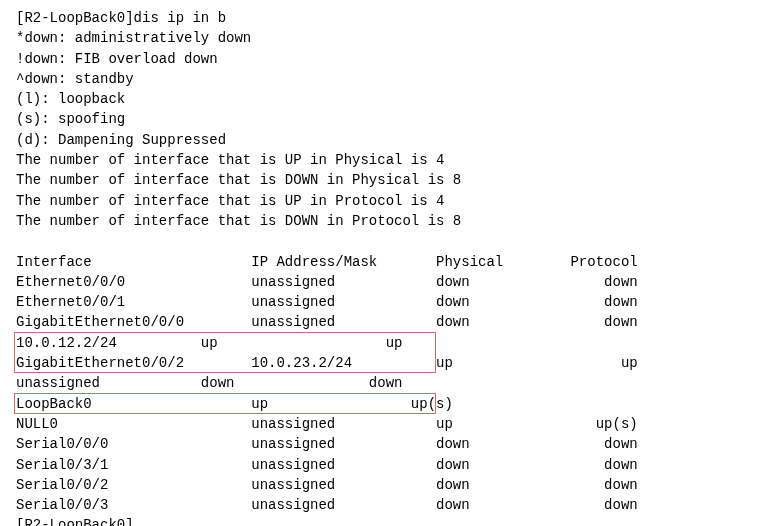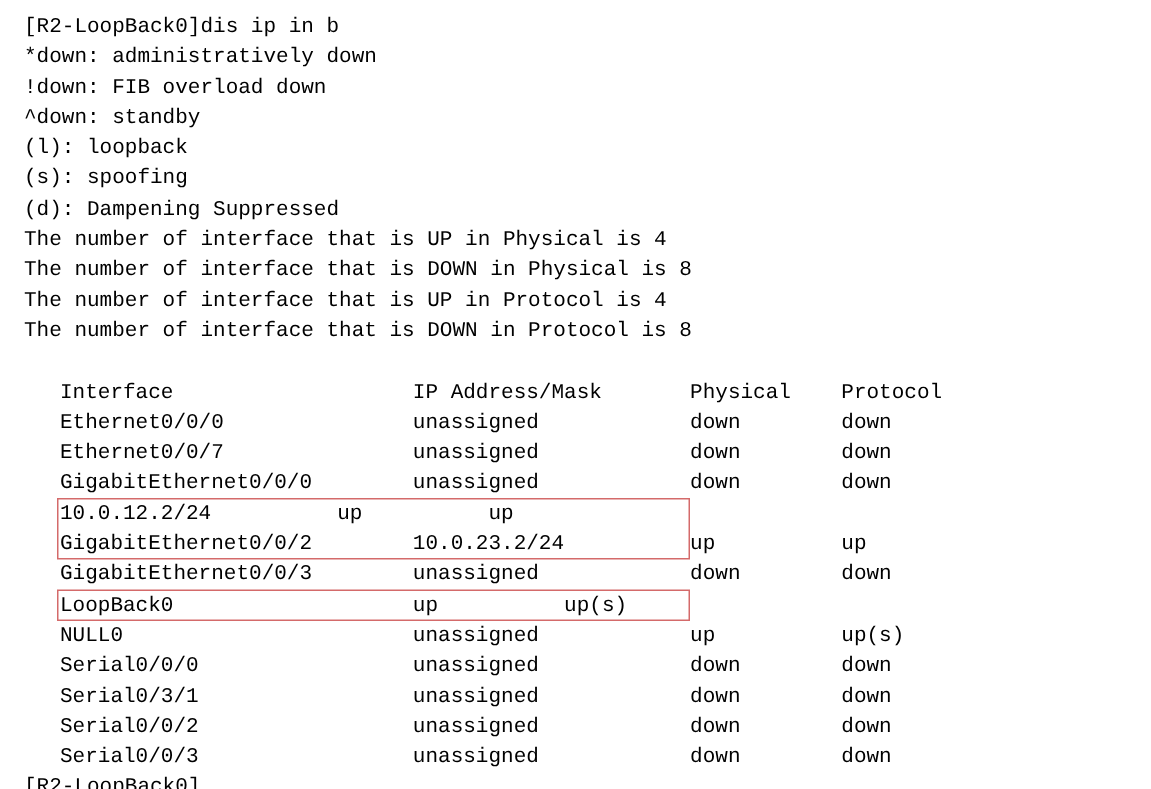--- a/index.html
+++ b/index.html
@@ -7,26 +7,26 @@
       font-family: "Courier New", Courier, monospace;
       font-size: 14px;
       line-height: 1.45;
       color: #000;
       background: #fff;
       padding: 8px 16px;
       width: 767px;
       position: relative;
     }
     .line { white-space: pre; }
-    .table-area { margin-top: 1.45em; position: relative; margin-left: 24px; }
+    .table-area { margin-top: 1.45em; position: relative; }
     .row { display: flex; white-space: pre; }
     .col-if { width: 28ch; }
     .col-ip { width: 22ch; }
     .col-phy { width: 12ch; }
-    .col-proto { width: 12ch; }
+    .col-proto { width: 12ch; text-align: right; }
     .hl-box {
       position: absolute;
       border: 1px solid #d46a6a;
       pointer-events: none;
     }
     .watermark {
       position: absolute;
       right: 8px;
       bottom: 2px;
       font-size: 11px;
@@ -58,21 +58,21 @@
     <span class="col-proto">Protocol</span>
   </div>
 
   <div class="row">
     <span class="col-if">Ethernet0/0/0</span>
     <span class="col-ip">unassigned</span>
     <span class="col-phy">down</span>
     <span class="col-proto">down</span>
   </div>
   <div class="row">
-    <span class="col-if">Ethernet0/0/7</span>
+    <span class="col-if">Ethernet0/0/1</span>
     <span class="col-ip">unassigned</span>
     <span class="col-phy">down</span>
     <span class="col-proto">down</span>
   </div>
   <div class="row">
     <span class="col-if">GigabitEthernet0/0/0</span>
     <span class="col-ip">unassigned</span>
     <span class="col-phy">down</span>
     <span class="col-proto">down</span>
   </div>
@@ -81,21 +81,20 @@
     <span class="col-phy">up</span>
     <span class="col-proto">up</span>
   </div>
   <div class="row">
     <span class="col-if">GigabitEthernet0/0/2</span>
     <span class="col-ip">10.0.23.2/24</span>
     <span class="col-phy">up</span>
     <span class="col-proto">up</span>
   </div>
   <div class="row">
-    <span class="col-if">GigabitEthernet0/0/3</span>
     <span class="col-ip">unassigned</span>
     <span class="col-phy">down</span>
     <span class="col-proto">down</span>
   </div>
   <div class="row">
     <span class="col-if">LoopBack0</span>
     <span class="col-phy">up</span>
     <span class="col-proto">up(s)</span>
   </div>
   <div class="row">

